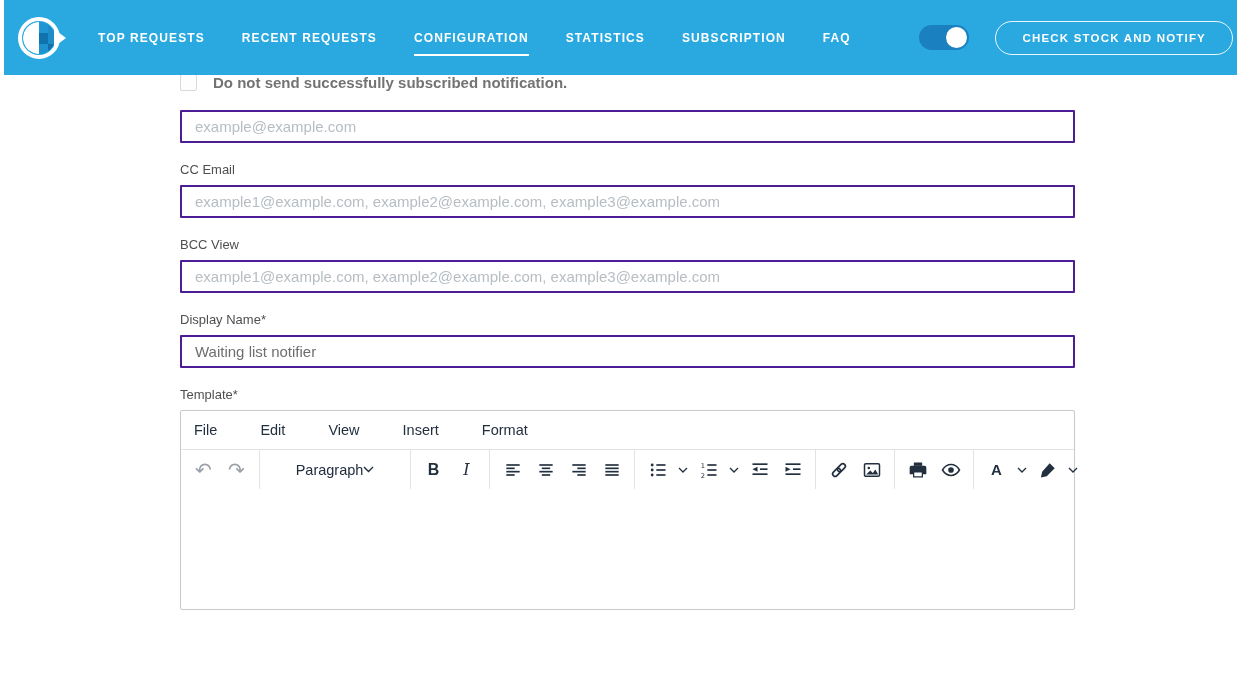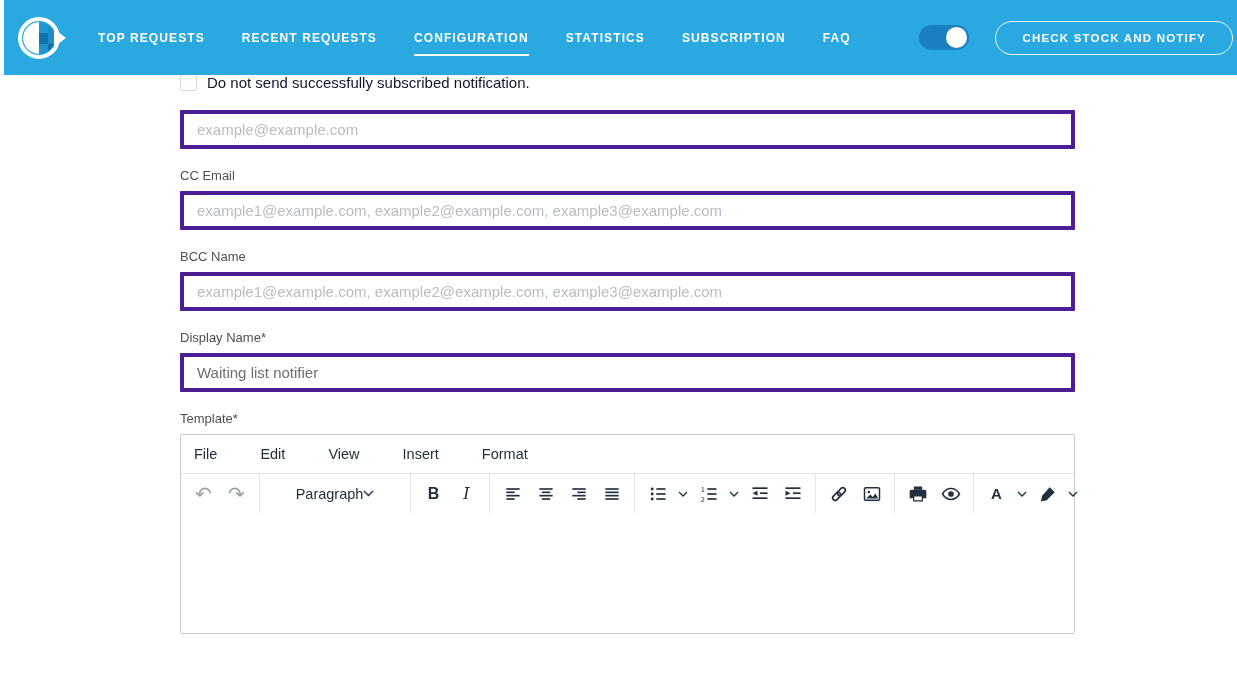--- a/index.html
+++ b/index.html
@@ -31,27 +31,27 @@
   .tabbar { margin:26px 162px 0 180px; display:flex; border-bottom:1px solid #e9e9e9; }
   .tab { font-size:13px; letter-spacing:.4px; color:#b8b8b8; padding-bottom:10px;
          margin-right:48px; cursor:pointer; border-bottom:2px solid transparent;
          margin-bottom:-1px; font-weight:600; white-space:nowrap; }
   .tab.active { color:#4a4a4a; border-bottom-color:#29a9e0; }
 
   
   .checkbox-row { margin:21px 162px 0 180px; display:flex; align-items:center; cursor:pointer; }
   .checkbox-box { width:17px; height:17px; border:1px solid #d9d9d9; border-radius:2px;
                   background:#fefefe; flex:0 0 auto; }
-  .checkbox-label { margin-left:10px; font-size:15px; color:#0f172a; }
+  .checkbox-label { margin-left:16px; font-size:15px; color:#737373;font-weight:bold; }
 
   
   .form { margin-left:180px; width:895px; }
   .field { margin-top:19px; }
   .field-label { display:block; font-size:13px; color:#4f4f4f; margin-bottom:8px; }
-  .field-input { width:100%; height:39px; border:4px solid #4c1d95; border-radius:1px;
+  .field-input { width:100%; height:33px; border:2px solid #4c1d95; border-radius:1px;
                  padding:0 13px; font-size:15px; color:#6e6e6e; outline:none;
                  font-family:"Liberation Sans", sans-serif; background:#fff; }
   .field-input::placeholder { color:#b6bdc3; opacity:1; }
 
   
   .editor { border:1px solid #c9c9c9; border-radius:2px; height:200px; background:#fff; }
   .menubar { height:39px; display:flex; align-items:center; padding:0 4px;
              border-bottom:1px solid #e3e3e3;gap:25px; }
   .menu-item { font-size:14.5px; color:#222f3e; padding:5px 9px; border-radius:3px; cursor:pointer; }
   .toolbar { height:39px; display:flex; align-items:center; }
@@ -147,21 +147,21 @@
     <div class="field">
       <input class="field-input" type="text" placeholder="example@example.com" style="">
     </div>
 
     <div class="field">
       <label class="field-label">CC Email</label>
       <input class="field-input" type="text" placeholder="example1@example.com, example2@example.com, example3@example.com" style="">
     </div>
 
     <div class="field">
-      <label class="field-label">BCC Name</label>
+      <label class="field-label">BCC View</label>
       <input class="field-input" type="text" placeholder="example1@example.com, example2@example.com, example3@example.com" style="">
     </div>
 
 
     <div class="field">
       <label class="field-label">Display Name*</label>
       <input class="field-input" type="text" value="Waiting list notifier" style="">
     </div>
 
     <div class="field">

